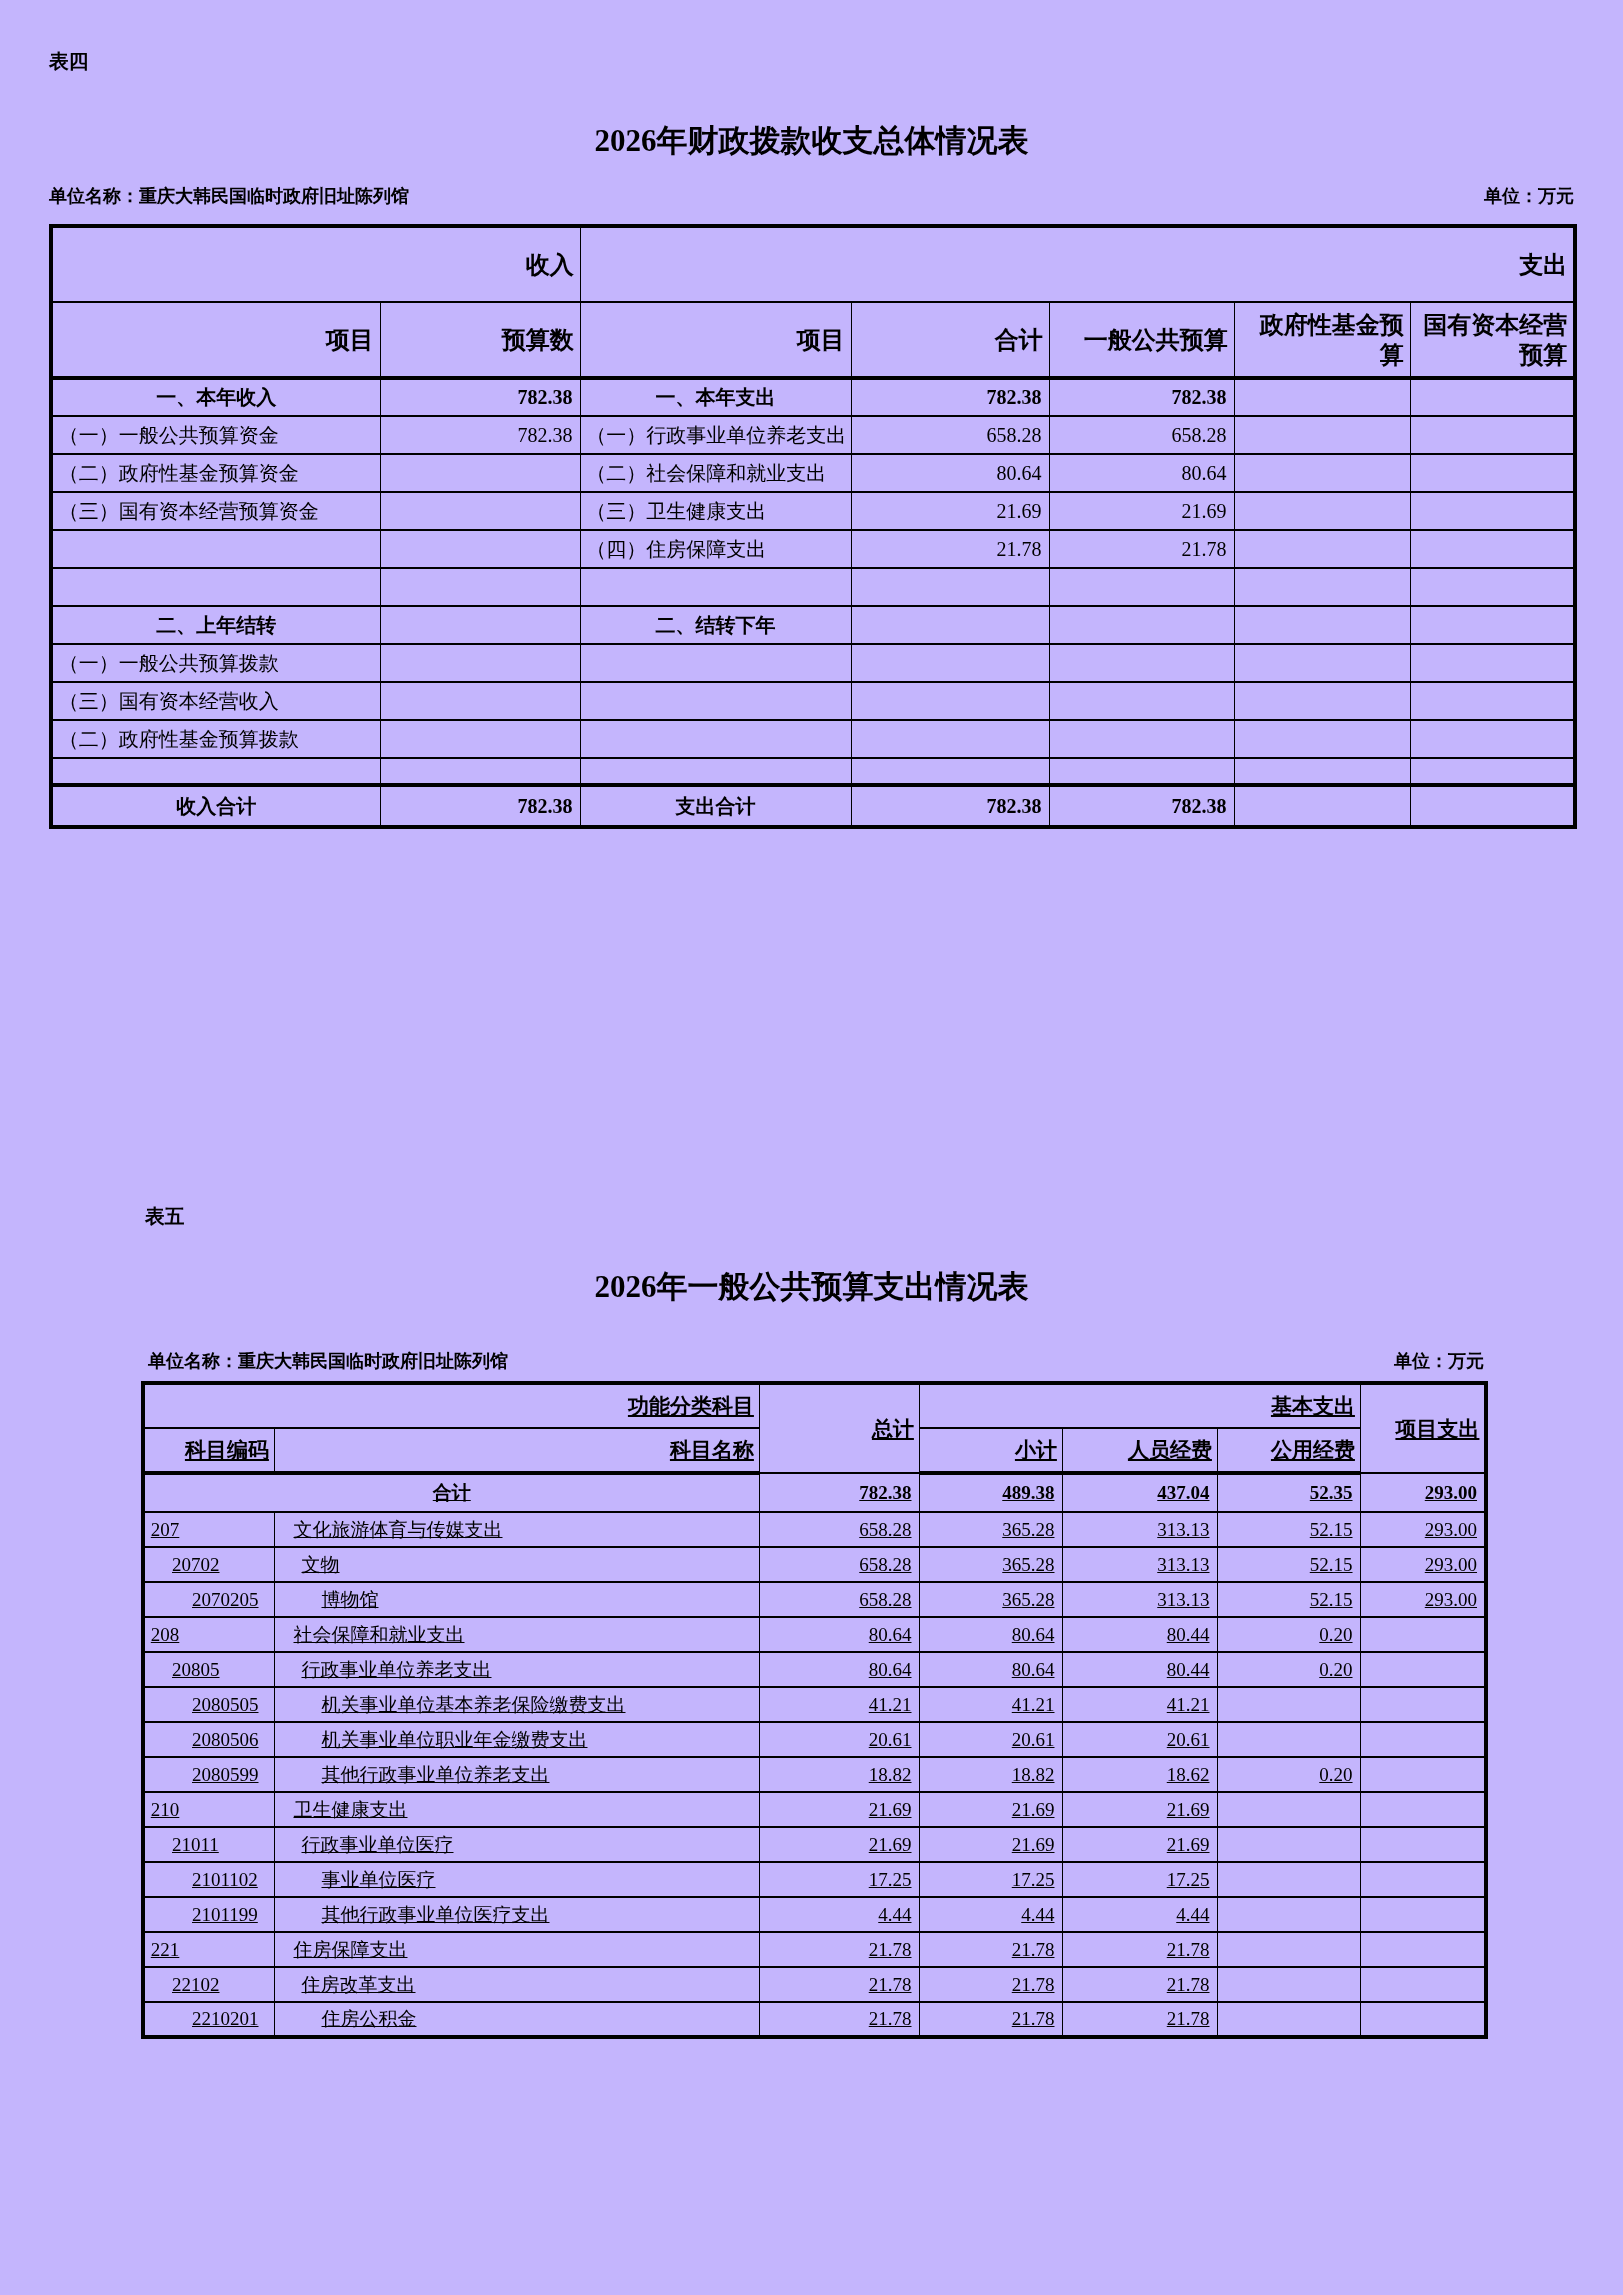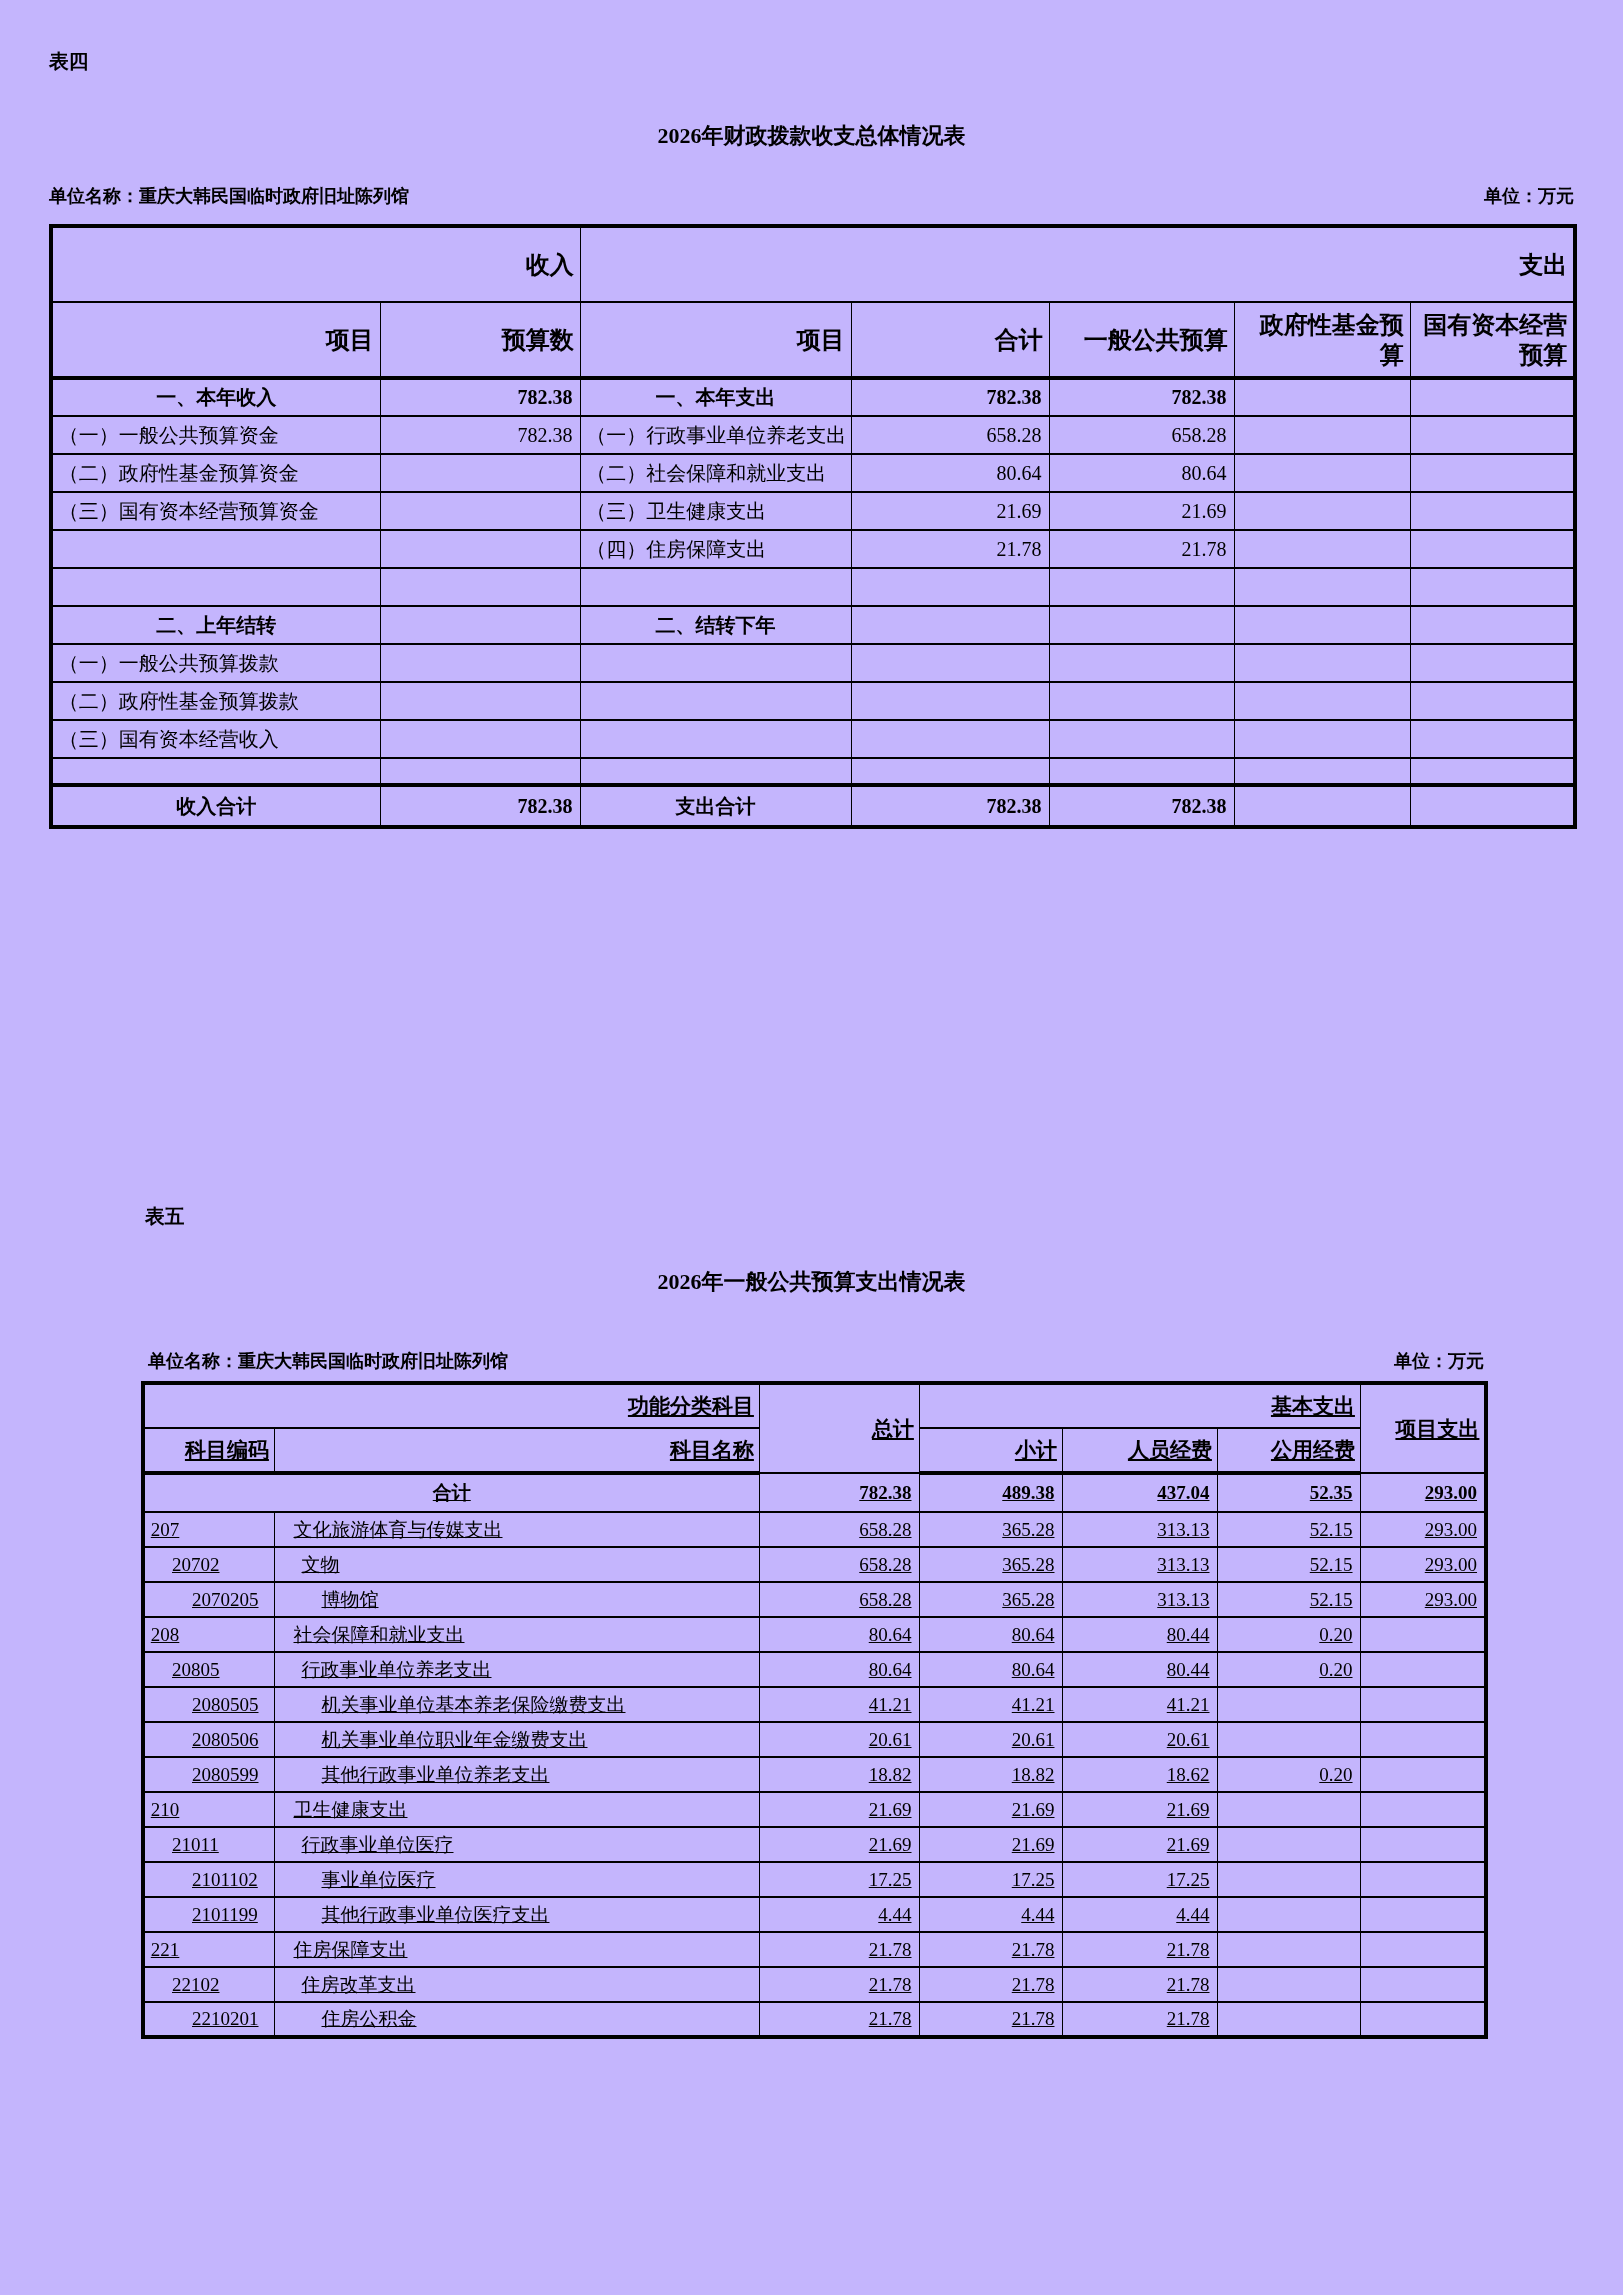--- a/index.html
+++ b/index.html
@@ -21,21 +21,21 @@
     line-height:1.1;
   }
   .sheet4-label{left:49px;top:51px;}
   .sheet5-label{left:145px;top:1206px;}
   .doc-title{
     position:absolute;
     left:0;
     width:1623px;
     text-align:center;
     font-weight:bold;
-    font-size:22px;
+    font-size:31px;
     line-height:1.1;
     margin:0;
   }
   .title4{top:124px;}
   .title5{top:1270px;}
   .meta-line{
     position:absolute;
     display:flex;
     justify-content:space-between;
     font-size:18px;
@@ -201,30 +201,30 @@
         <tr class="detail">
           <td class="item">（一）一般公共预算拨款</td>
           <td class="num"></td>
           <td class="item"></td>
           <td class="num"></td>
           <td class="num"></td>
           <td class="num"></td>
           <td class="num"></td>
         </tr>
         <tr class="detail">
+          <td class="item">（三）国有资本经营收入</td>
+          <td class="num"></td>
+          <td class="item"></td>
+          <td class="num"></td>
+          <td class="num"></td>
+          <td class="num"></td>
+          <td class="num"></td>
+        </tr>
+        <tr class="detail">
           <td class="item">（二）政府性基金预算拨款</td>
-          <td class="num"></td>
-          <td class="item"></td>
-          <td class="num"></td>
-          <td class="num"></td>
-          <td class="num"></td>
-          <td class="num"></td>
-        </tr>
-        <tr class="detail">
-          <td class="item">（三）国有资本经营收入</td>
           <td class="num"></td>
           <td class="item"></td>
           <td class="num"></td>
           <td class="num"></td>
           <td class="num"></td>
           <td class="num"></td>
         </tr>
         <tr class="spacer-small">
           <td class="item"></td>
           <td class="num"></td>

